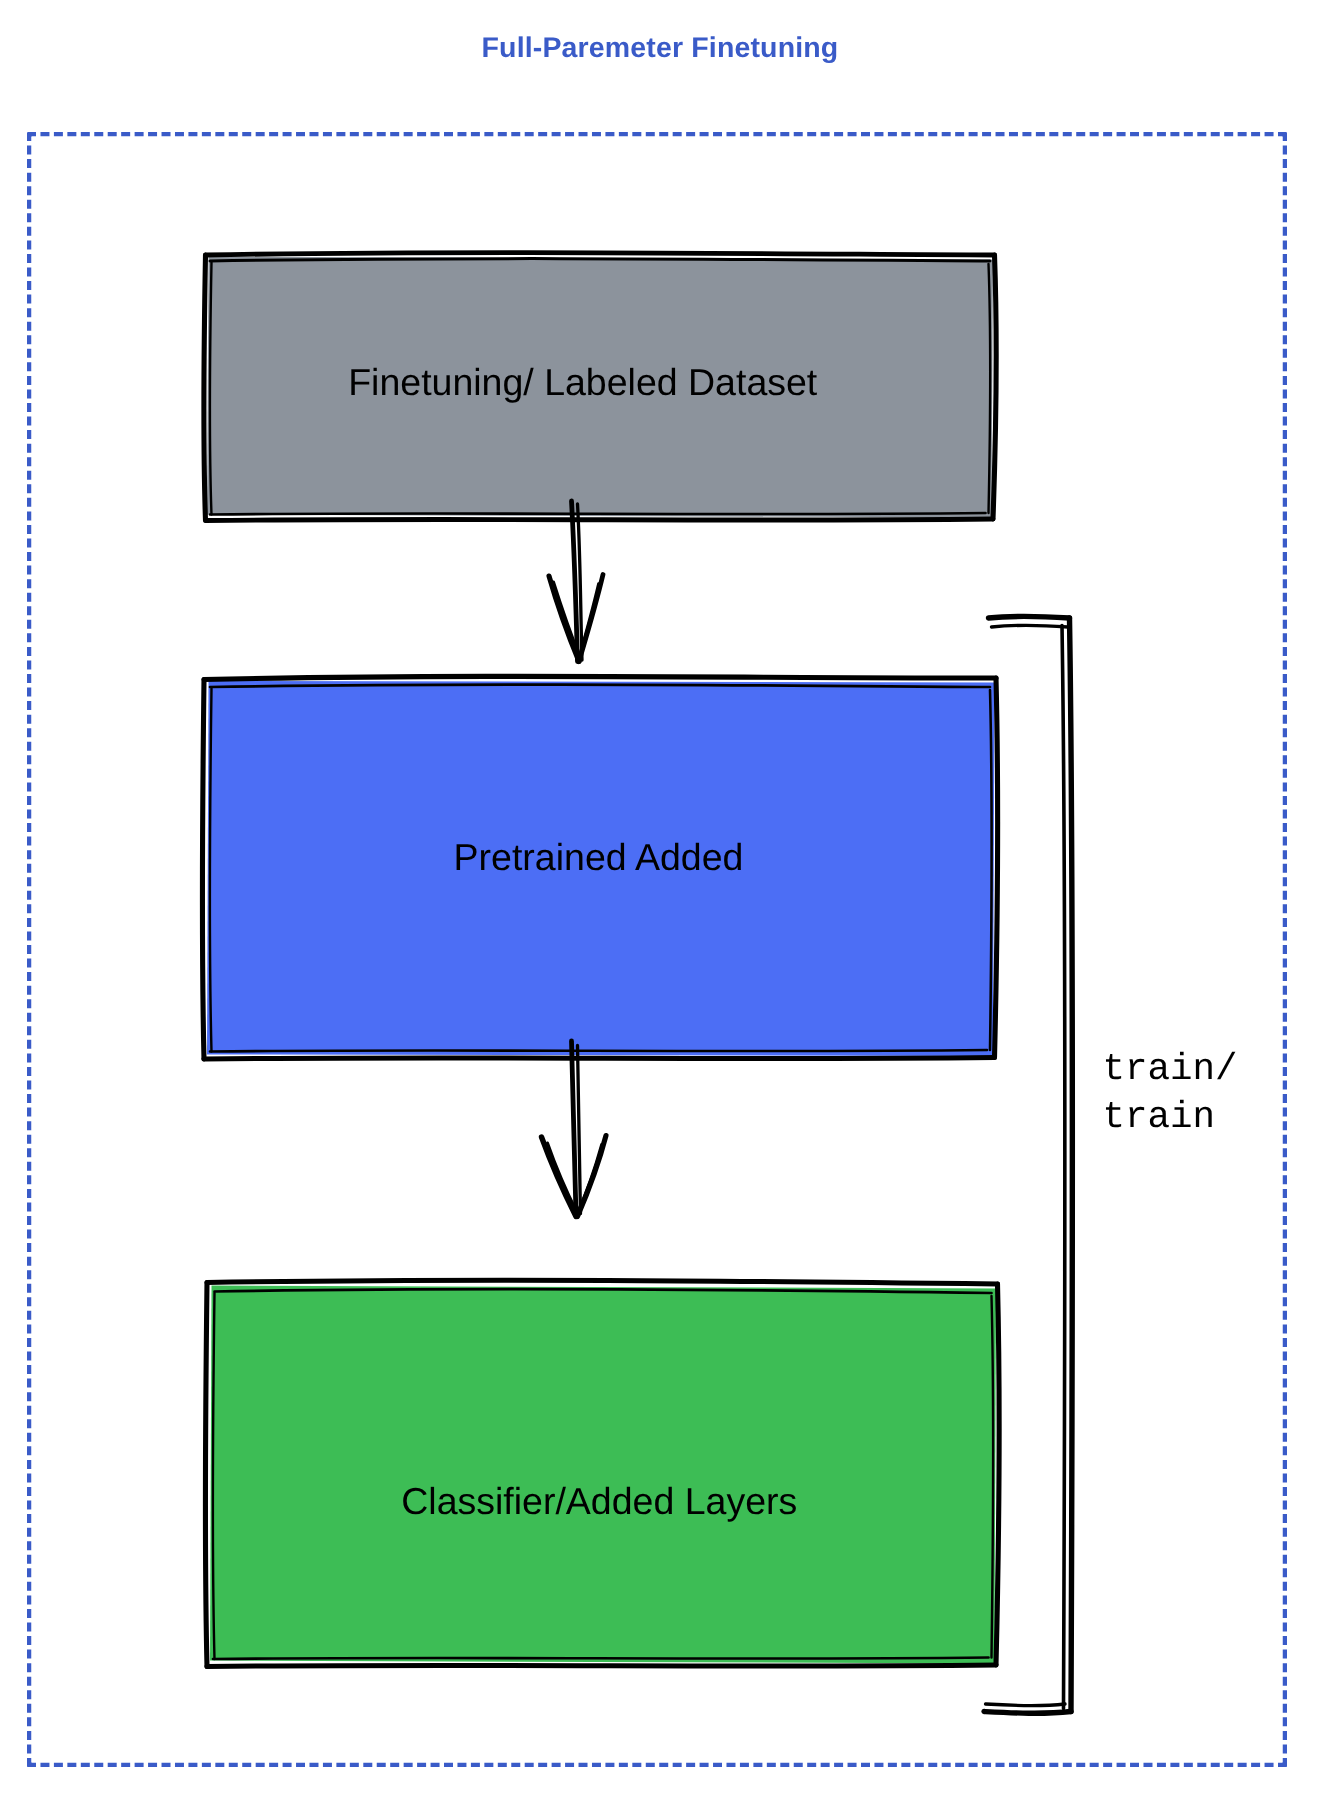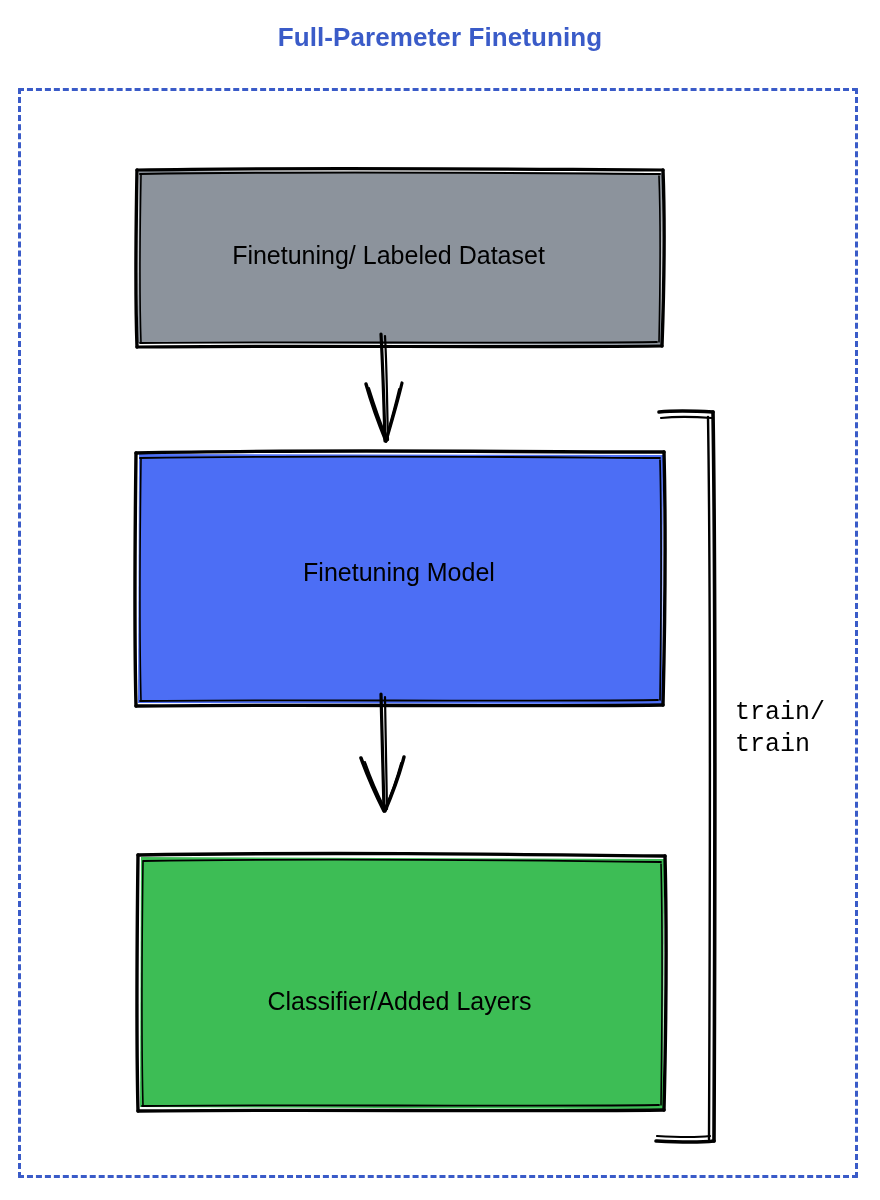--- a/index.html
+++ b/index.html
@@ -24,21 +24,21 @@
     height: 1200px;
   }
 
   .title {
     position: absolute;
     left: 0;
     top: 22px;
     width: 880px;
     text-align: center;
     color: #3a5bc8;
-    font-size: 26px;
+    font-size: 19px;
     font-weight: 600;
     letter-spacing: 0.1px;
     font-family: "Liberation Sans", sans-serif;
   }
 
   .dashed-frame {
     position: absolute;
     left: 18px;
     top: 88px;
     width: 840px;
@@ -158,21 +158,21 @@
       <path d="M15,16 L539,17 L538,266 L14,265 Z" fill="#4c6ef5" stroke="none"></path>
       <path d="M12,15 C190,11 370,14 540,14" fill="none" stroke="#000" stroke-width="3.4" stroke-linecap="round"></path>
       <path d="M16,20 C200,17 380,19 536,20" fill="none" stroke="#000" stroke-width="1.8" stroke-linecap="round"></path>
       <path d="M540,14 C542,95 541,185 539,267" fill="none" stroke="#000" stroke-width="3.4" stroke-linecap="round"></path>
       <path d="M536,22 C538,100 537,190 536,262" fill="none" stroke="#000" stroke-width="1.7" stroke-linecap="round"></path>
       <path d="M539,267 C370,269 190,266 12,268" fill="none" stroke="#000" stroke-width="3.4" stroke-linecap="round"></path>
       <path d="M534,262 C360,264 180,261 16,263" fill="none" stroke="#000" stroke-width="1.8" stroke-linecap="round"></path>
       <path d="M12,268 C10,185 11,95 12,15" fill="none" stroke="#000" stroke-width="3.4" stroke-linecap="round"></path>
       <path d="M17,263 C15,185 16,95 17,21" fill="none" stroke="#000" stroke-width="1.6" stroke-linecap="round"></path>
     </svg>
-    <div class="node-label">Finetuning Model</div>
+    <div class="node-label">Pretrained Added</div>
   </div>
 
   <div class="node" id="node-classifier">
     <svg class="sketch-svg" width="560" height="282" viewBox="0 0 560 282">
       <path d="M15,16 L538,18 L537,268 L14,266 Z" fill="#3dbd55" stroke="none"></path>
       <path d="M12,14 C190,11 370,13 539,15" fill="none" stroke="#000" stroke-width="3.4" stroke-linecap="round"></path>
       <path d="M17,20 C200,17 380,19 535,21" fill="none" stroke="#000" stroke-width="1.8" stroke-linecap="round"></path>
       <path d="M539,15 C541,96 540,187 538,269" fill="none" stroke="#000" stroke-width="3.4" stroke-linecap="round"></path>
       <path d="M535,23 C537,100 536,190 535,264" fill="none" stroke="#000" stroke-width="1.6" stroke-linecap="round"></path>
       <path d="M538,269 C370,271 190,268 12,270" fill="none" stroke="#000" stroke-width="3.4" stroke-linecap="round"></path>

